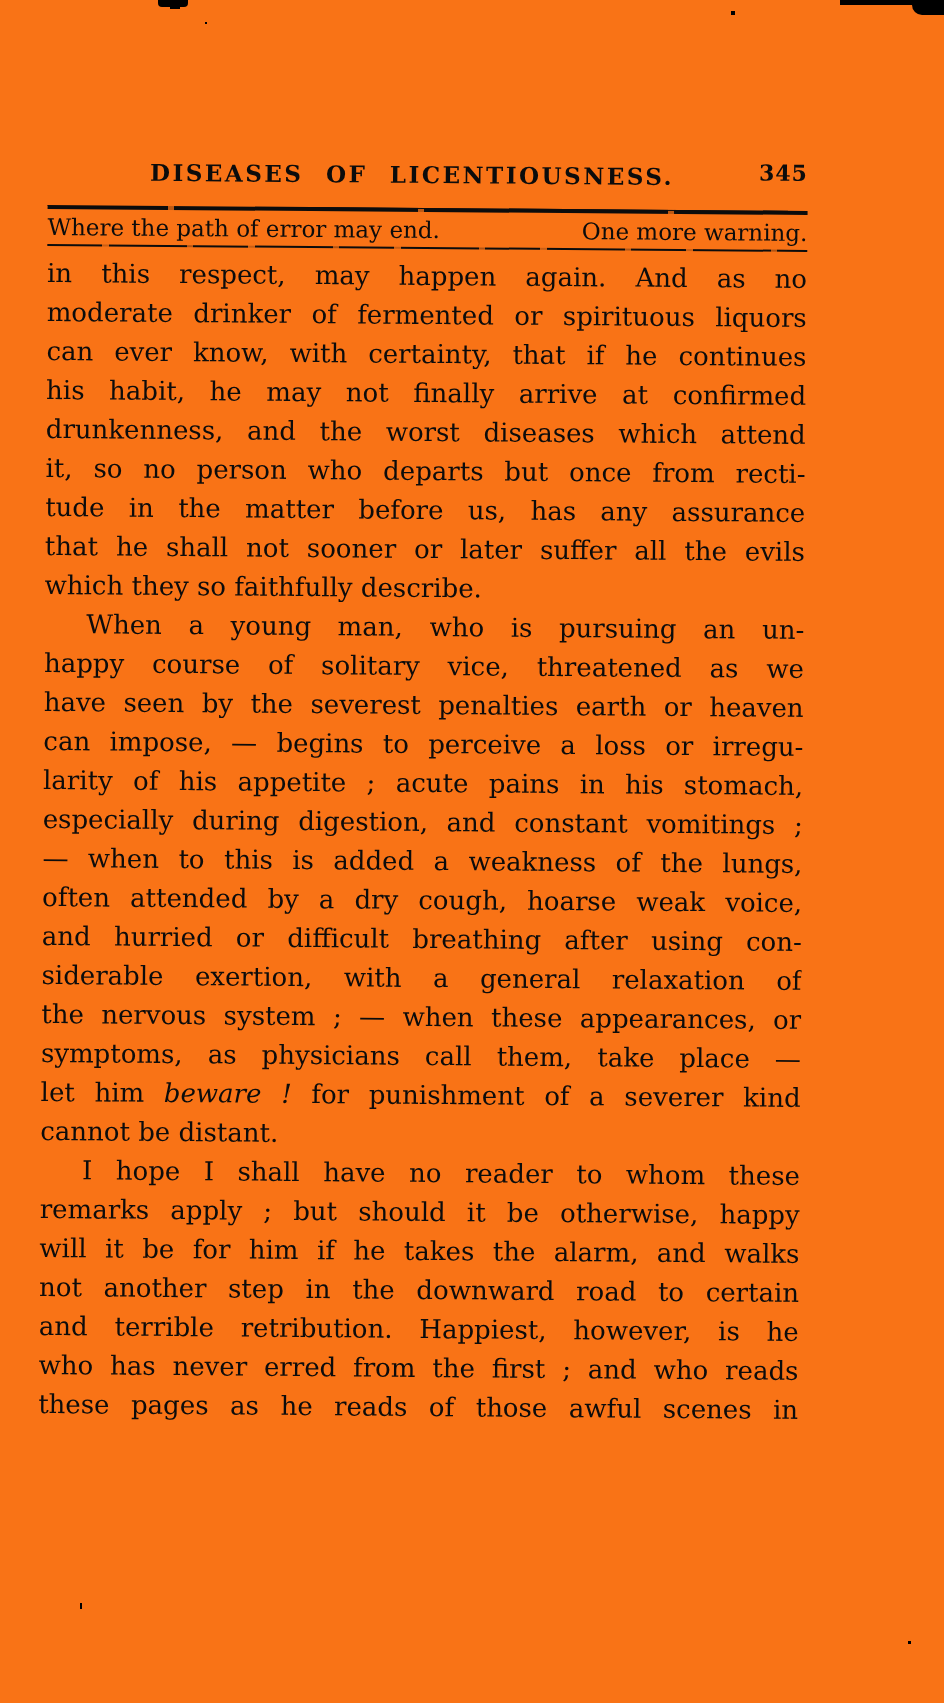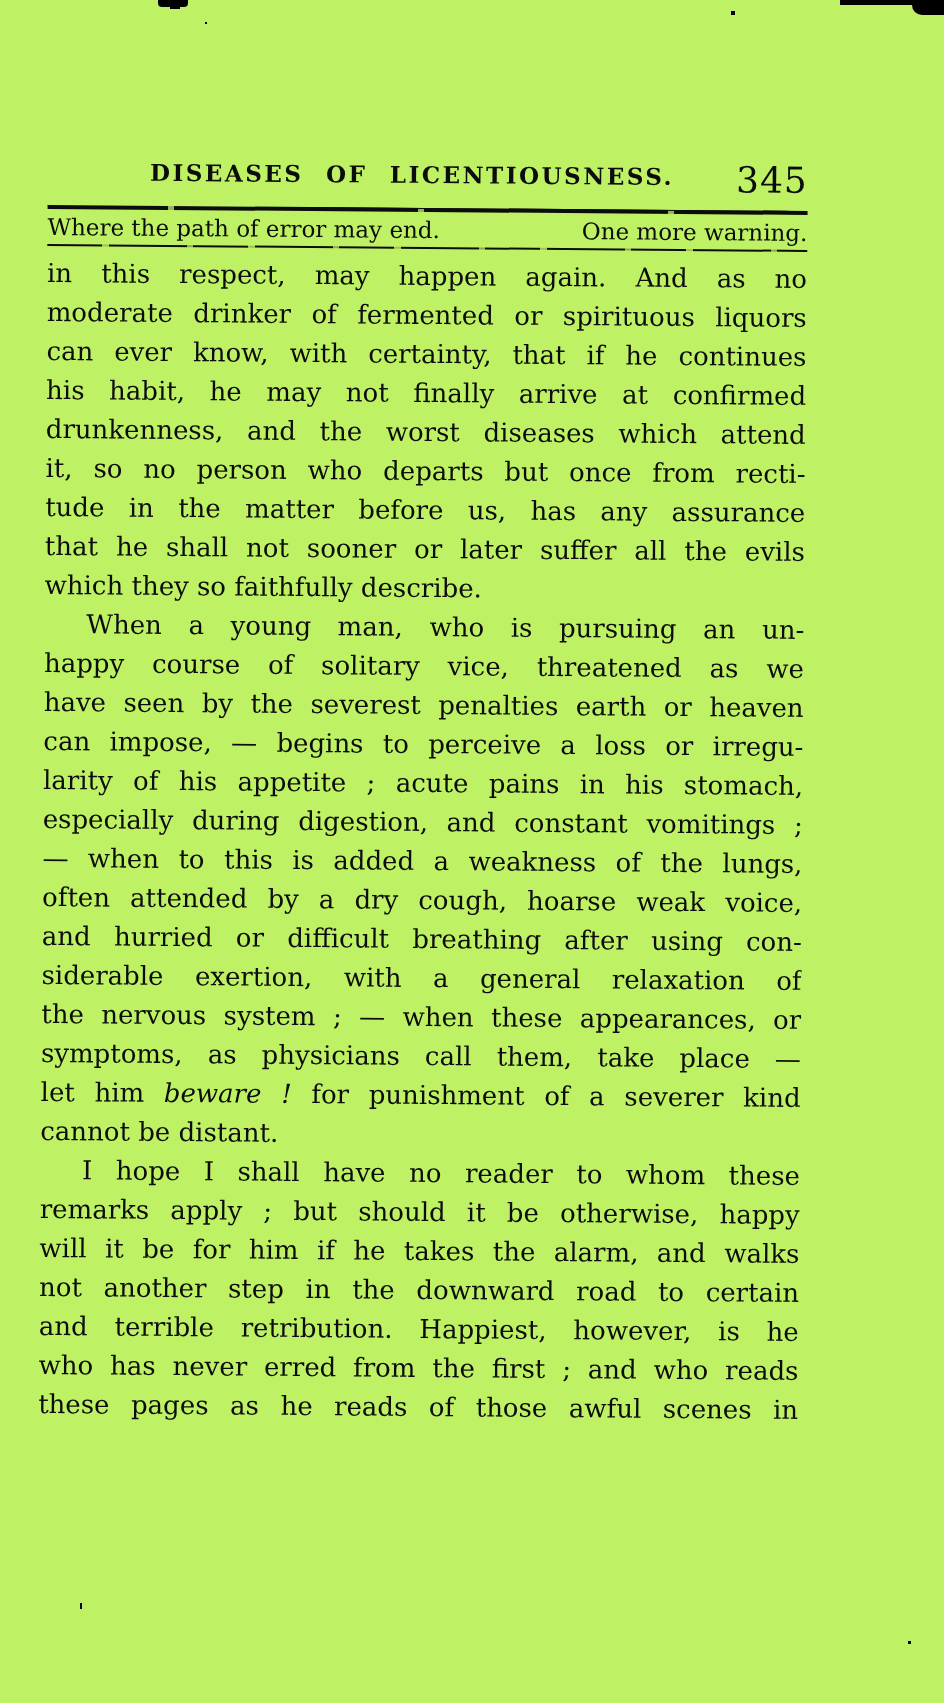--- a/index.html
+++ b/index.html
@@ -4,21 +4,21 @@
 <style>
   html, body {
     margin: 0;
     padding: 0;
     background: #ffffff;
   }
   .page {
     position: relative;
     width: 944px;
     height: 1703px;
-    background: #bef264;
+    background: #f97316;
     overflow: hidden;
     font-family: "DejaVu Serif", "Liberation Serif", serif;
     color: #0c0c0c;
   }
   
   .content {
     position: absolute;
     left: 48px;
     top: 156px;
     width: 760px;
@@ -37,22 +37,22 @@
     font-size: 23px;
     font-weight: 700;
     letter-spacing: 2.5px;
     word-spacing: 12px;
     white-space: nowrap;
   }
   .page-num {
     position: absolute;
     right: 0;
     top: -2px;
-    font-size: 36px;
-    font-weight: 400;
+    font-size: 22px;
+    font-weight: 700;
     letter-spacing: 1px;
   }
   .rule-top {
     margin-top: 13px;
     height: 4px;
     background:
       repeating-linear-gradient(90deg, #0c0c0c 0 120px, rgba(12,12,12,.25) 120px 126px, #0c0c0c 126px 250px);
   }
   .rule-top::after {
     content: "";

